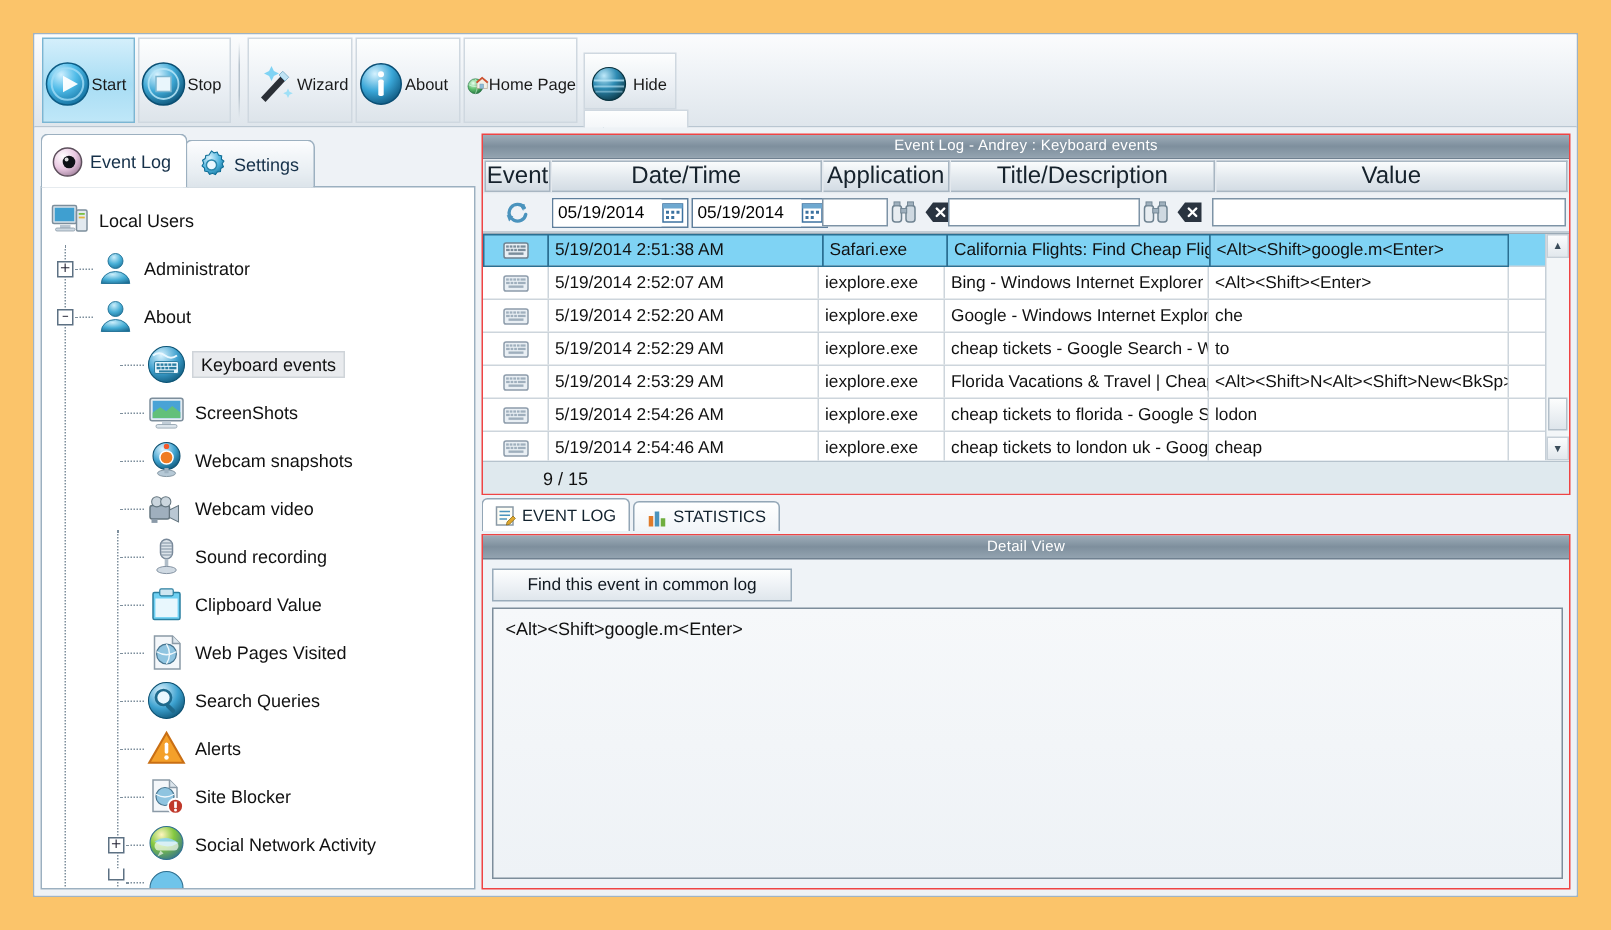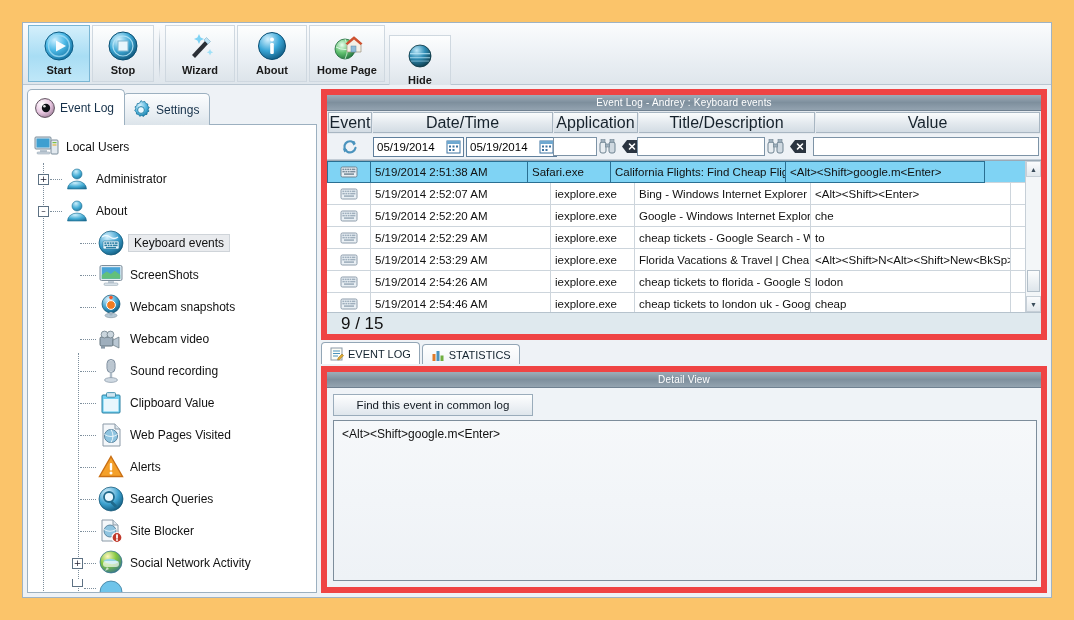--- a/index.html
+++ b/index.html
@@ -29,28 +29,27 @@
     padding: 2px 4px;
   }
   .tbgroup { display: flex; align-items: stretch; }
   .tbgroup.right { margin-left: auto; }
   .tbsep {
     width: 1px; margin: 3px 4px;
     background: linear-gradient(to bottom, rgba(255,255,255,0), #b7c3cd 30%, #b7c3cd 70%, rgba(255,255,255,0));
   }
   .tbtn {
     width: 62px;
-    display: flex; flex-direction: column;
+    display: flex; flex-direction: row;
     align-items: center; justify-content: flex-start;
     padding-top: 4px;
     border: 1px solid #cfd8e0;
     background: linear-gradient(to bottom, #fdfefe, #eaeff4 60%, #dde4ea);
     margin: 0 1px;
     cursor: pointer;
-    font-weight: bold;
   }
   .tbtn.wide { width: 70px; }
   .tbtn.sel {
     background: linear-gradient(to bottom, #d4effb, #a8ddf4 55%, #bfe7f8);
     border-color: #7ab6d4;
   }
   .tbtn .lbl {
     font-size: 11px; color: #1a1a1a; margin-top: 2px; white-space: nowrap;
   }
   .tbicon { width: 32px; height: 32px; display:block; }
@@ -126,21 +125,21 @@
   }
 
   
   .right {
     flex: 1;
     padding: 4px 4px 4px 2px;
     display: flex; flex-direction: column;
     min-width: 0;
   }
   .panel {
-    border: 6px solid #ef4444;
+    border: 1px solid #ef4444;
     background: #eff3f7;
   }
   .panel-hdr {
     height: 16px;
     background: linear-gradient(to bottom, #9eadb9, #7e8f9d 50%, #93a3b0);
     color: #ffffff;
     font-size: 10px;
     text-align: center;
     line-height: 16px;
     letter-spacing: 0.2px;
@@ -219,23 +218,23 @@
   }
   .vs-thumb {
     position:absolute; left:1px; right:1px; height: 22px; bottom: 20px;
     background: linear-gradient(to bottom,#fcfdfd,#dee5eb);
     border: 1px solid #b3bfc9; cursor: grab;
   }
   .gstatus {
     height: 22px;
     background: #dfe9ee;
     border-top: 1px solid #b6c3cd;
-    font-size: 17px; color: #111;
+    font-size: 12px; color: #111;
     display: flex; align-items: center;
-    padding-left: 14px;
+    padding-left: 40px;
   }
 
   
   .btabs { display: flex; align-items: flex-end; height: 22px; margin-top: 2px; position: relative; }
   .btab {
     display: flex; align-items: center; gap: 4px;
     height: 20px; padding: 0 8px;
     border: 1px solid #93a6b6; border-bottom: none;
     border-radius: 4px 4px 0 0;
     background: linear-gradient(to bottom,#ffffff,#f1f5f8);
@@ -596,42 +595,42 @@
               <circle cx="13" cy="14" r="6.6" fill="#8fc4e0" stroke="#46748f" stroke-width=".8"></circle>
               <path d="M6.5 12.5 q6.5 4 13 0" fill="none" stroke="#f0f8fc" stroke-width=".9"></path>
               <path d="M13 7.4 q4 6.6 0 13.2" fill="none" stroke="#f0f8fc" stroke-width=".9"></path>
             </svg>
             <span class="tlbl">Web Pages Visited</span>
           </div>
 
           <div class="tnode" style="padding-left:70px">
             <div class="dotted-h" style="left:52px; width:16px; top:16px;"></div>
             <svg class="tico" viewBox="0 0 26 26">
-              <path d="M13 2.5 L24.5 22.5 H1.5 Z" fill="#f4a02a" stroke="#c96f14" stroke-width="1.4"></path>
-              <rect x="11.8" y="9" width="2.4" height="7.5" rx="1.1" fill="#fff"></rect>
-              <circle cx="13" cy="19" r="1.5" fill="#fff"></circle>
-            </svg>
-            <span class="tlbl">Alerts</span>
-          </div>
-
-          <div class="tnode" style="padding-left:70px">
-            <div class="dotted-h" style="left:52px; width:16px; top:16px;"></div>
-            <svg class="tico" viewBox="0 0 26 26">
               <defs>
                   <radialGradient id="gMag" cx="35%" cy="25%" r="85%">
                 <stop offset="0%" stop-color="#dff4ff"></stop>
                     <stop offset="55%" stop-color="#3da2d0"></stop>
                     <stop offset="100%" stop-color="#0b4f70"></stop>
               </radialGradient>
                 </defs>
               <circle cx="13" cy="13" r="12" fill="url(#gMag)" stroke="#0b4f70" stroke-width=".7"></circle>
               <circle cx="11" cy="11" r="5" fill="#eaf8ff" stroke="#1f6a8c" stroke-width="1.8"></circle>
               <rect x="14" y="14.6" width="7.5" height="2.8" rx="1.2" transform="rotate(45 14 14.6)" fill="#1f6a8c"></rect>
             </svg>
             <span class="tlbl">Search Queries</span>
+          </div>
+
+          <div class="tnode" style="padding-left:70px">
+            <div class="dotted-h" style="left:52px; width:16px; top:16px;"></div>
+            <svg class="tico" viewBox="0 0 26 26">
+              <path d="M13 2.5 L24.5 22.5 H1.5 Z" fill="#f4a02a" stroke="#c96f14" stroke-width="1.4"></path>
+              <rect x="11.8" y="9" width="2.4" height="7.5" rx="1.1" fill="#fff"></rect>
+              <circle cx="13" cy="19" r="1.5" fill="#fff"></circle>
+            </svg>
+            <span class="tlbl">Alerts</span>
           </div>
 
           <div class="tnode" style="padding-left:70px">
             <div class="dotted-h" style="left:52px; width:16px; top:16px;"></div>
             <svg class="tico" viewBox="0 0 26 26">
               <path d="M4 2 h11 l5 5 v16 H4 z" fill="#f4f7fa" stroke="#8b9aa7"></path>
               <path d="M15 2 v5 h5" fill="#dde6ed" stroke="#8b9aa7"></path>
               <circle cx="12" cy="13" r="6" fill="#8fc4e0" stroke="#46748f" stroke-width=".8"></circle>
               <path d="M6 11.5 q6 3.6 12 0" fill="none" stroke="#f0f8fc" stroke-width=".9"></path>
               <circle cx="19" cy="19.5" r="5" fill="#c0392b" stroke="#fff" stroke-width="1.2"></circle>
@@ -790,21 +789,21 @@
                     <rect x="9.6" y="3.6" width="1.8" height="1.5"></rect>
                     <rect x="12" y="3.6" width="3.4" height="1.5"></rect>
                 <rect x="2.4" y="5.9" width="2.4" height="1.5"></rect>
                     <rect x="5.4" y="5.9" width="1.8" height="1.5"></rect>
                     <rect x="7.8" y="5.9" width="1.8" height="1.5"></rect>
                     <rect x="10.2" y="5.9" width="5.2" height="1.5"></rect>
                 <rect x="4" y="8.3" width="10" height="1.6"></rect>
                   </g>
               </svg>
             </div>
-            <div class="gc" style="width:158px">5/19/2014 2:51:38 AM</div>
+            <div class="gc" style="width:184px">5/19/2014 2:51:38 AM</div>
             <div class="gc" style="width:84px">Safari.exe</div>
             <div class="gc" style="width:176px">California Flights: Find Cheap Flight</div>
             <div class="gc" style="width:200px">&lt;Alt&gt;&lt;Shift&gt;google.m&lt;Enter&gt;</div>
           </div>
 
           <div class="grow">
             <div class="gc evcol" style="width:44px">
               <svg width="18" height="14" viewBox="0 0 18 14">
                 <rect x="1" y="2" width="16" height="10" rx="1.4" fill="#e9eff4" stroke="#8d9cab"></rect>
                 <g fill="#9fafbd">

